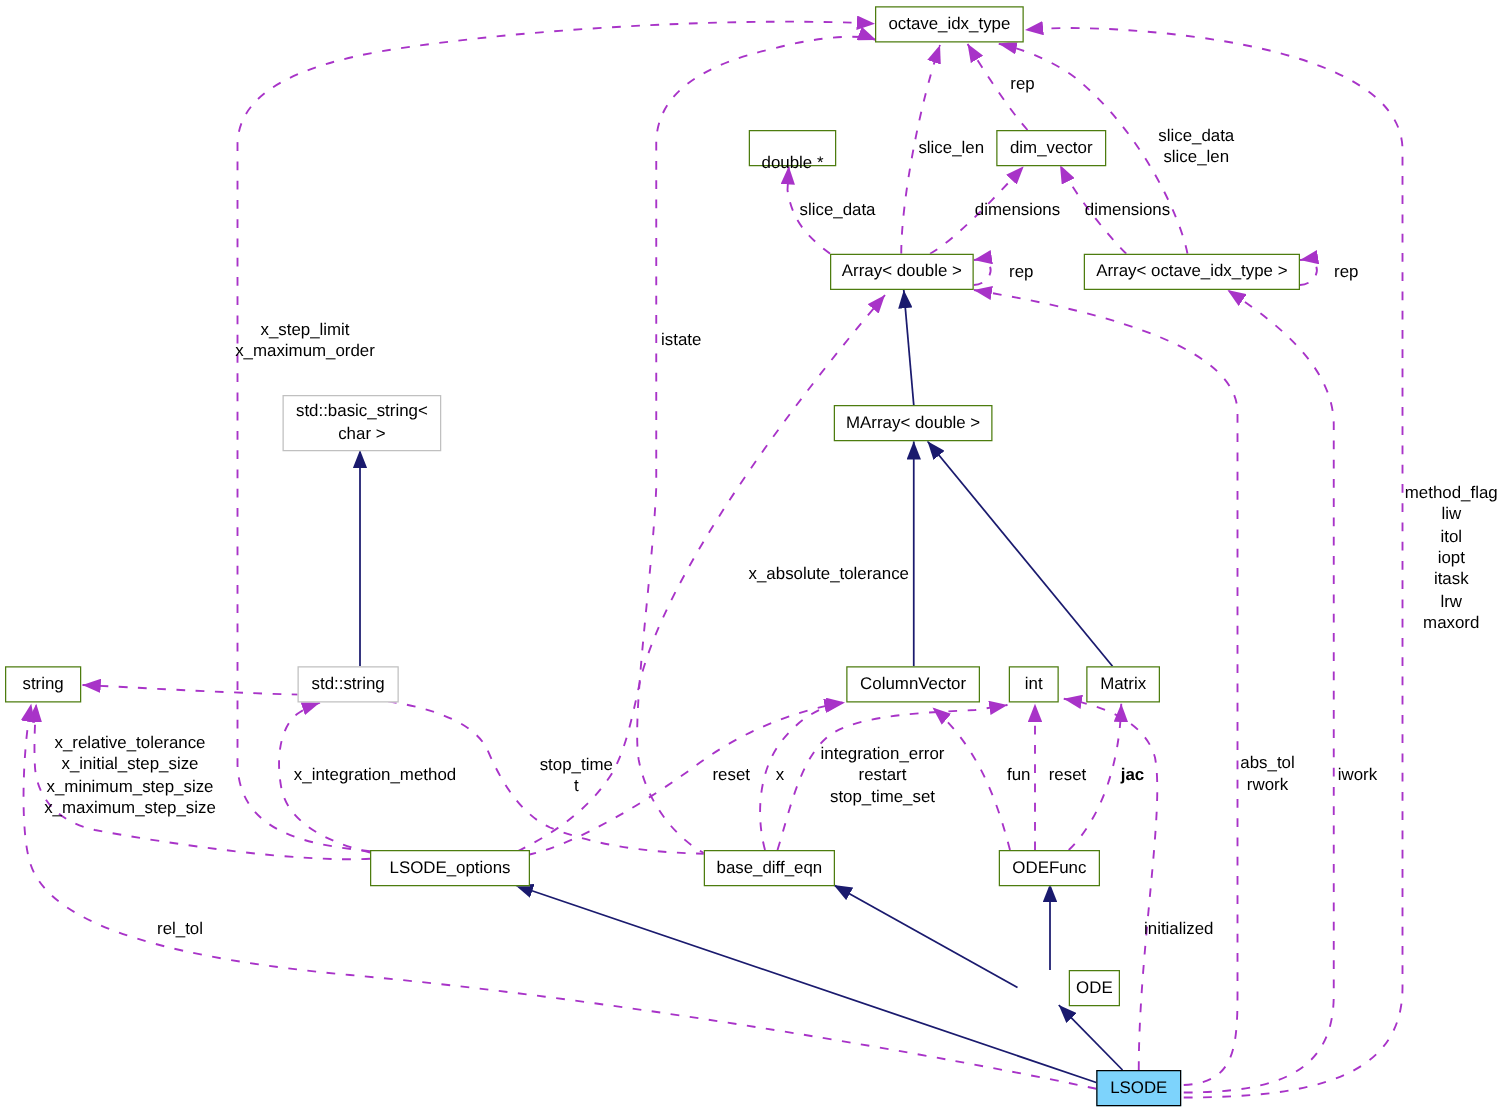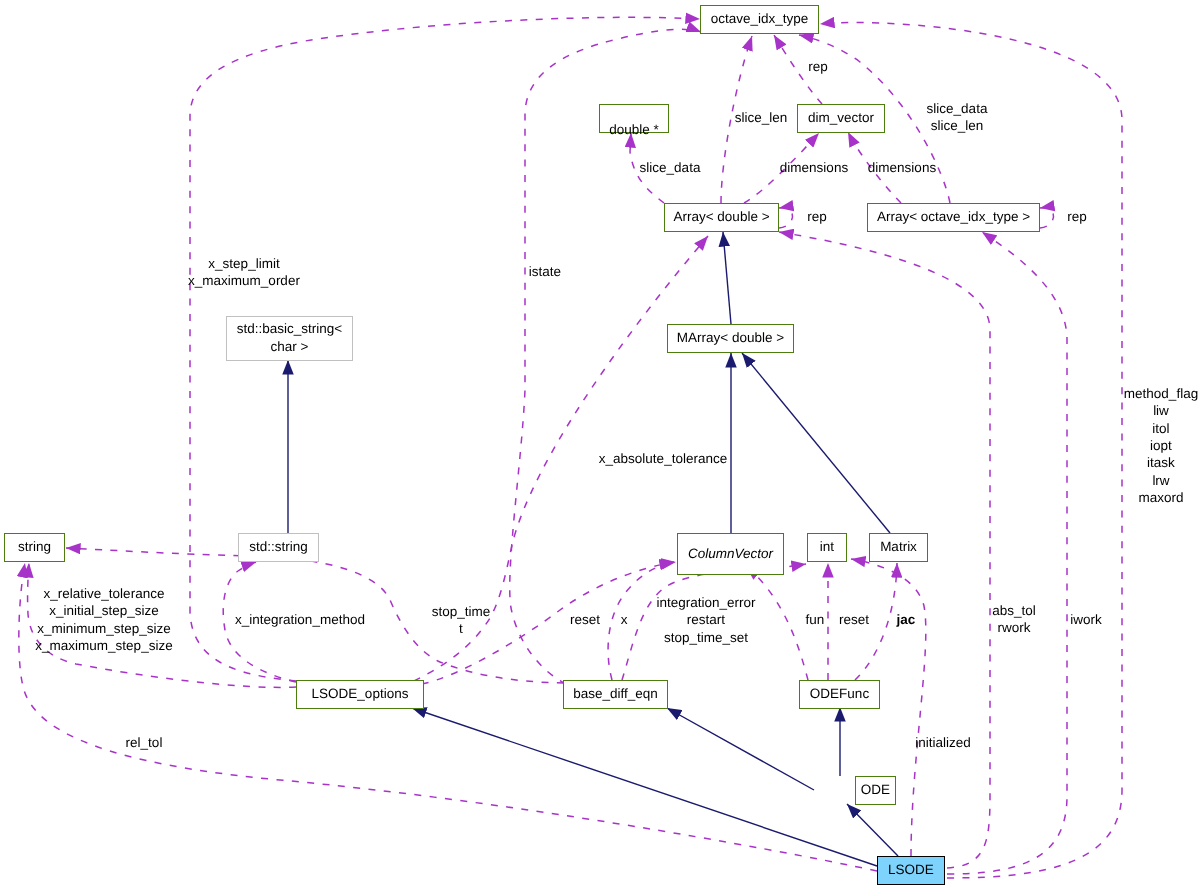--- a/index.html
+++ b/index.html
@@ -84,21 +84,21 @@
       </div>
       <div class="nodebox" style="left: 667px; top: 324px; width: 127px; height: 29px;">
         <span style="white-space: pre-line;">MArray&lt; double &gt;</span>
       </div>
       <div class="nodebox" style="left: 4px; top: 533px; width: 61px; height: 29px;">
         <span style="white-space: pre-line;">string</span>
       </div>
       <div class="nodebox ext" style="left: 238px; top: 533px; width: 81px; height: 29px;">
         <span style="white-space: pre-line;">std::string</span>
       </div>
-      <div class="nodebox" style="left: 677px; top: 533px; width: 107px; height: 42px; font-style: italic;">
+      <div class="nodebox" style="left: 677px; top: 533px; width: 107px; height: 29px;">
         <span style="white-space: pre-line;">ColumnVector</span>
       </div>
       <div class="nodebox" style="left: 807px; top: 533px; width: 40px; height: 29px;">
         <span style="white-space: pre-line;">int</span>
       </div>
       <div class="nodebox" style="left: 869px; top: 533px; width: 59px; height: 29px;">
         <span style="white-space: pre-line;">Matrix</span>
       </div>
       <div class="nodebox" style="left: 296px; top: 680px; width: 128px; height: 29px;">
         <span style="white-space: pre-line;">LSODE_options</span>

